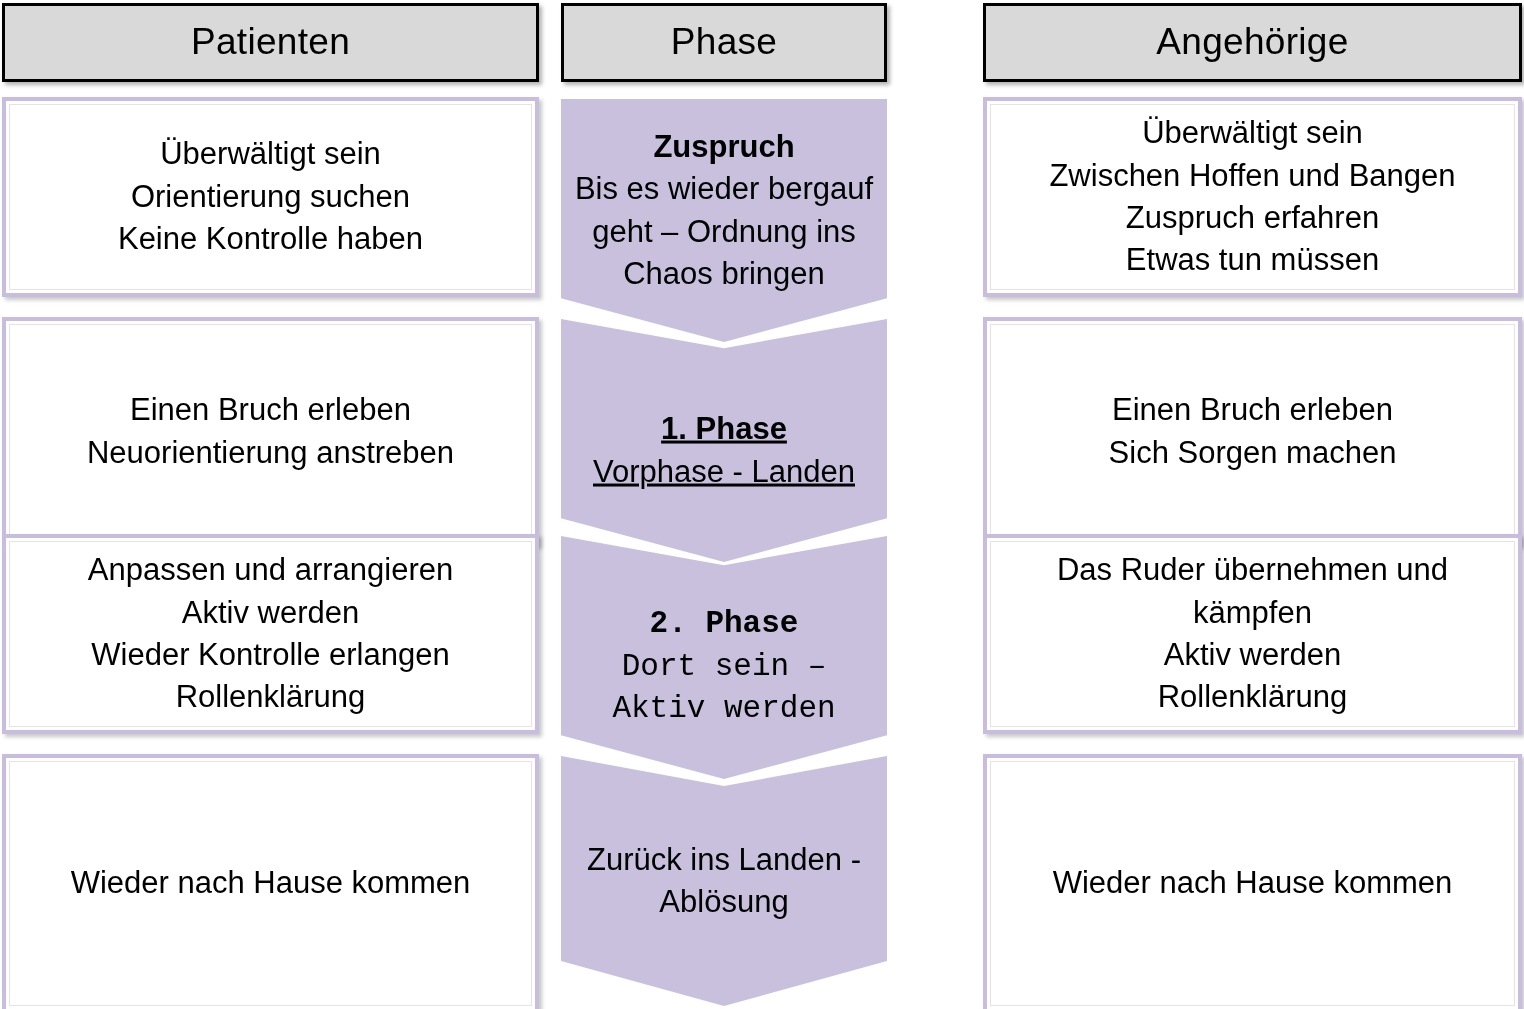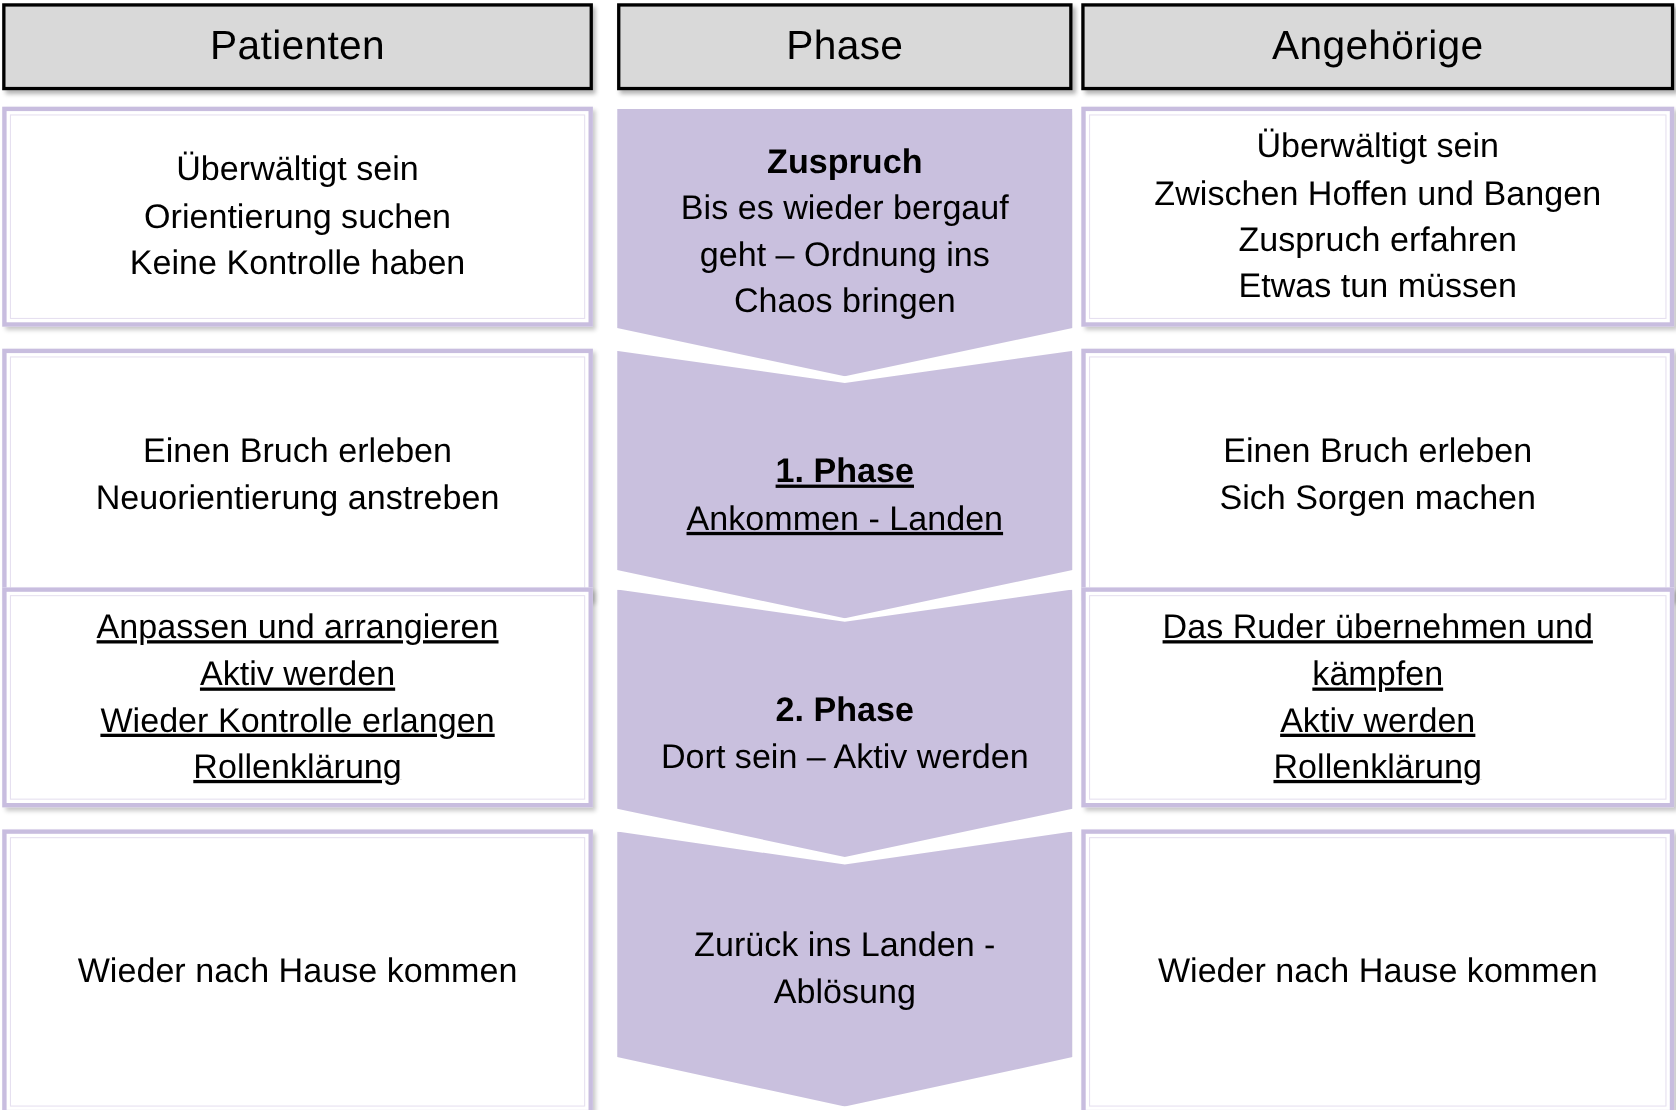--- a/index.html
+++ b/index.html
@@ -23,21 +23,21 @@
     height: 1009px;
   }
 
   
   .col {
     position: absolute;
     top: 0;
     height: 1009px;
   }
   .col-left   { left: 2px;   width: 537px; }
-  .col-center { left: 561px; width: 414px; }
+  .col-center { left: 561px; width: 326px; }
   .col-right  { left: 983px; width: 539px; }
 
   
   .header-cell {
     position: absolute;
     top: 3px;
     left: 0;
     right: 0;
     height: 79px;
     background: #d9d9d9;
@@ -82,21 +82,21 @@
     font-size: 31px;
     line-height: 1.37;
     text-align: center;
     white-space: pre-line;
     color: #000;
   }
 
   
   .row1 { top: 97px;  height: 200px; }
   .row2 { top: 317px; height: 229px; }
-  .row3 { top: 534px; height: 200px; text-decoration: underline; }
+  .row3 { top: 534px; height: 200px; }
   .row4 { top: 754px; height: 259px; }
 
   
   .chev {
     position: absolute;
     left: 0;
     right: 0;
     background: #c9c0de;
     -webkit-clip-path: polygon(0% 0%, 50% 12%, 100% 0%, 100% 82%, 50% 100%, 0% 82%);
     clip-path: polygon(0% 0%, 50% 12%, 100% 0%, 100% 82%, 50% 100%, 0% 82%);
@@ -125,21 +125,21 @@
     display: block;
     white-space: pre-line;
     text-align: center;
   }
 
   .crow1 { top: 99px;  height: 243px; }
   .crow1 .ctext { top: 46%; }
   .crow2 { top: 319px; height: 243px; }
   .crow2 .ctext { top: 54%; text-decoration: underline; }
   .crow3 { top: 536px; height: 243px; }
-  .crow3 .ctext { top: 54%; }
+  .crow3 .ctext { top: 54%; font-family: Liberation Mono, monospace; }
   .crow4 { top: 756px; height: 250px; }
   .crow4 .ctext { top: 50%; }
 </style>
 </head>
 <body>
 
 <div id="diagram">
 
   <div class="col col-left">
 
@@ -185,21 +185,21 @@
         <span class="ctitle">Zuspruch</span>
         <span class="csub">Bis es wieder bergauf
 geht – Ordnung ins
 Chaos bringen</span>
       </span>
     </div>
 
     <div class="chev crow2">
       <span class="ctext">
         <span class="ctitle">1. Phase</span>
-        <span class="csub">Ankommen - Landen</span>
+        <span class="csub">Vorphase - Landen</span>
       </span>
     </div>
 
     <div class="chev crow3">
       <span class="ctext">
         <span class="ctitle">2. Phase</span>
         <span class="csub">Dort sein – Aktiv werden</span>
       </span>
     </div>
 

